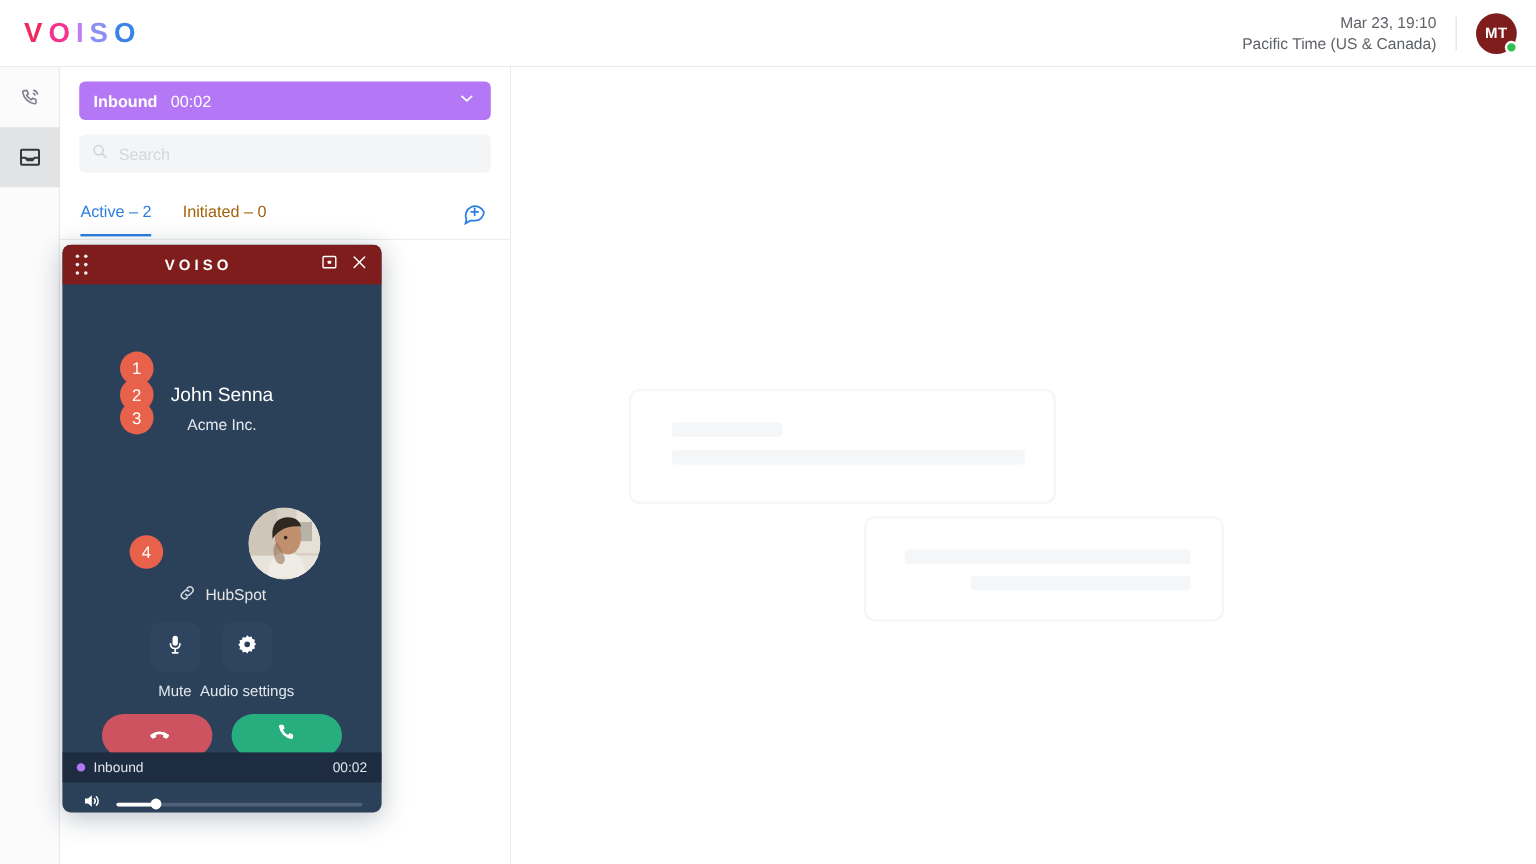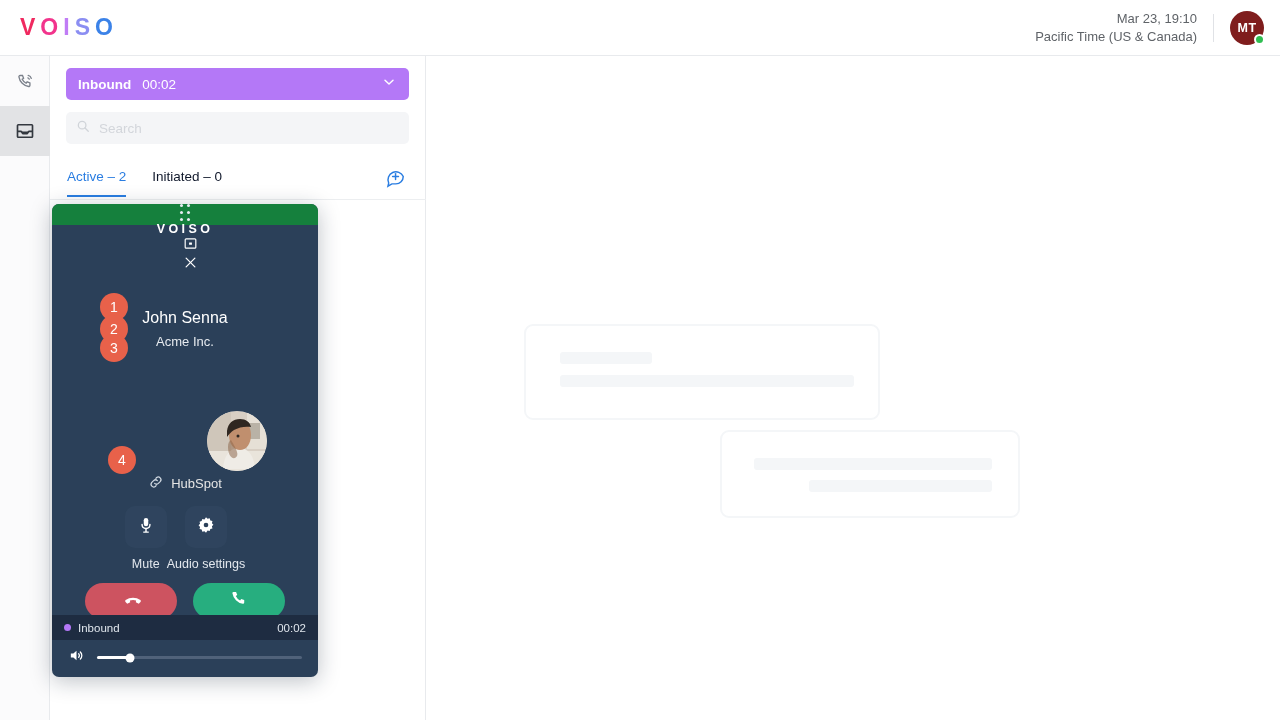--- a/index.html
+++ b/index.html
@@ -108,21 +108,21 @@
   .search-input::placeholder { color: #d3d6db; }
 
   .tabs {
     position: absolute; left: 0; top: 104px;
     width: 376px; height: 40px;
     border-bottom: 1px solid #eceef0;
     display: flex; align-items: flex-start;
   }
   .tab {
     font-size: 13.5px; padding: 9px 0 11px 0;
-    color: #0f172a; cursor: pointer;
+    color: #a16207; cursor: pointer;
   }
   .tab:first-of-type { margin-left: 17px; }
   .tab + .tab { margin-left: 26px; }
   .tab.active { color: #2a7de1; border-bottom: 2px solid #2a7de1; }
   .newchat {
     margin-left: auto; margin-right: 20px; margin-top: 6px;
   }
 
   .hidden-text {
     position: absolute; left: 120px; top: 384px;
@@ -151,24 +151,23 @@
   
   .widget {
     position: absolute; left: 52px; top: 204px;
     width: 266px; height: 473px;
     background: #2b4059;
     border-radius: 7px;
     box-shadow: 0 4px 22px rgba(18,32,50,.28);
     overflow: hidden;
   }
   .w-header {
-    height: 21px; background: #15803d;
+    height: 33px; background: #7f1d1d;
     display: flex; align-items: center;
     padding: 0 11px;
-    flex-direction: column;
   }
   .w-logo {
     margin: 0 auto;
     color: #fff; font-size: 12.5px; font-weight: bold;
     letter-spacing: 3.4px;
   }
   .drag-dots {
     display: grid; grid-template-columns: repeat(2, 4px);
     grid-template-rows: repeat(3, 4px); gap: 3px;
     cursor: grab;

